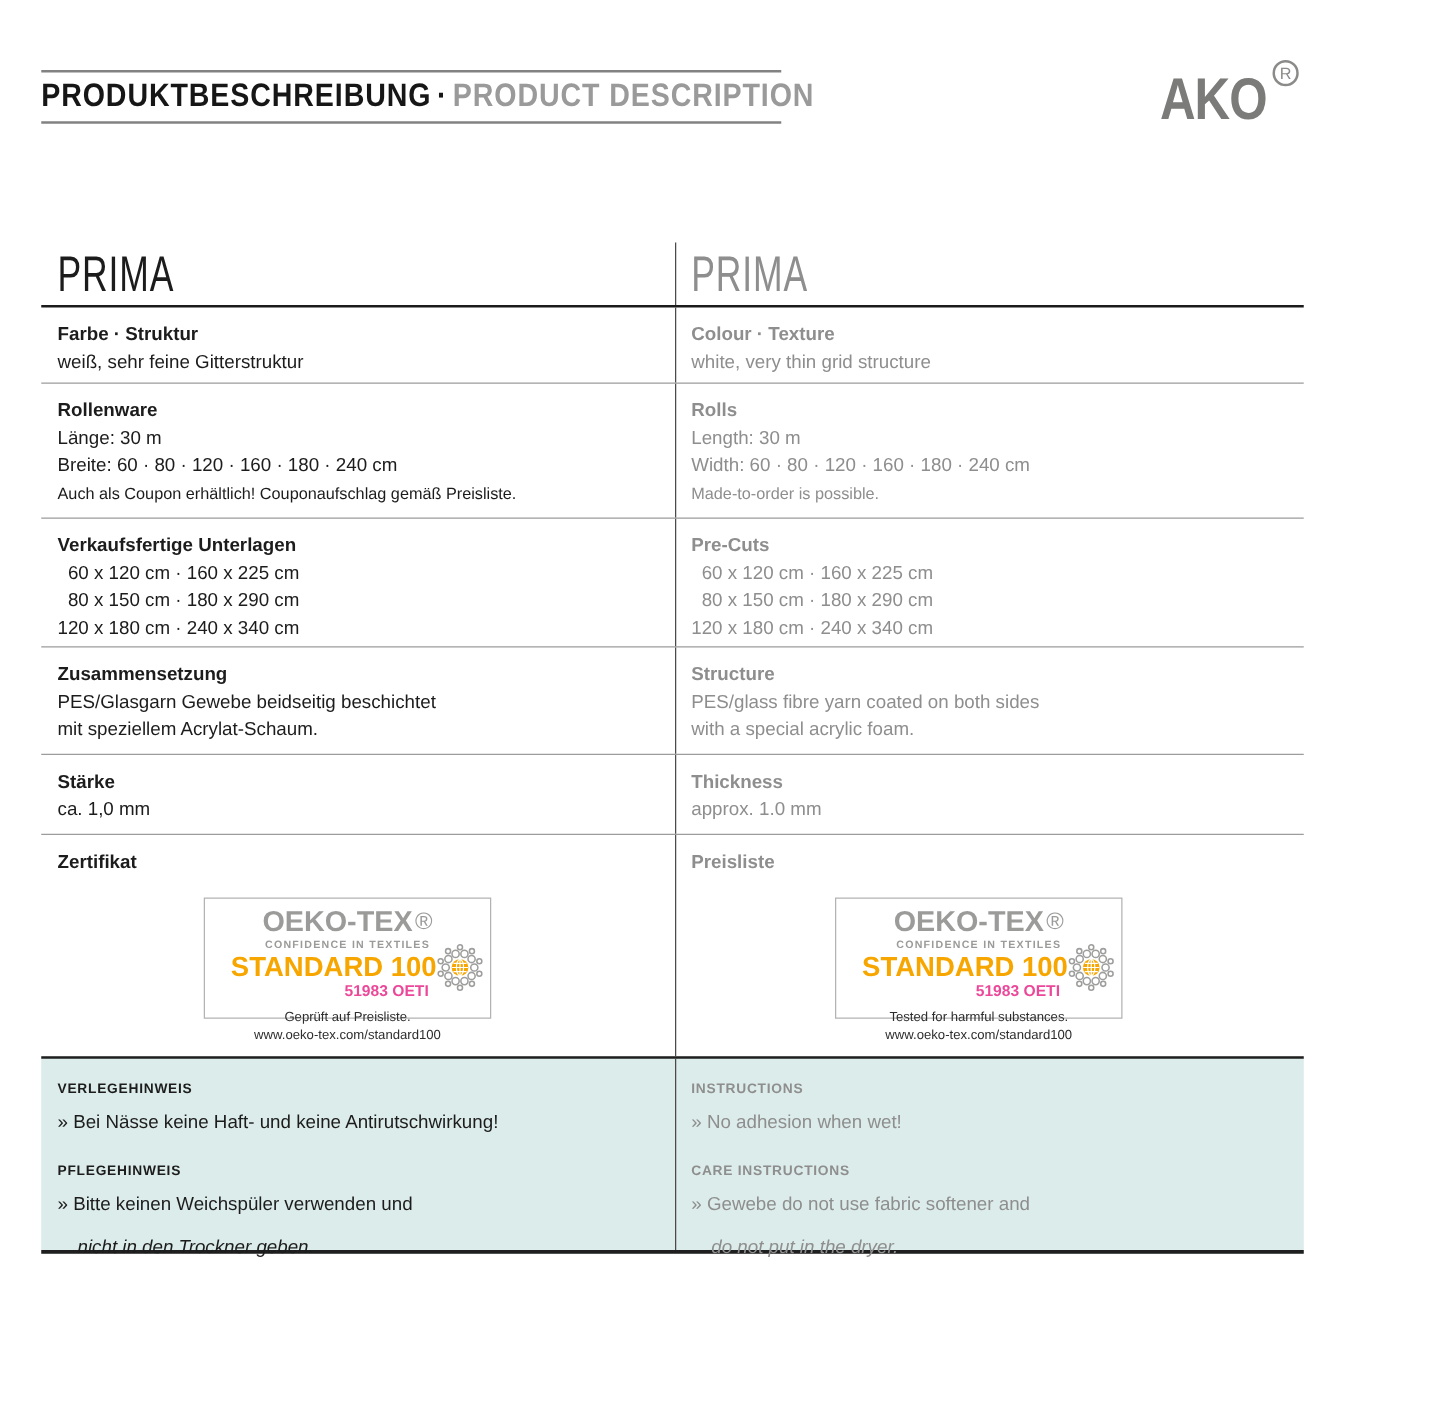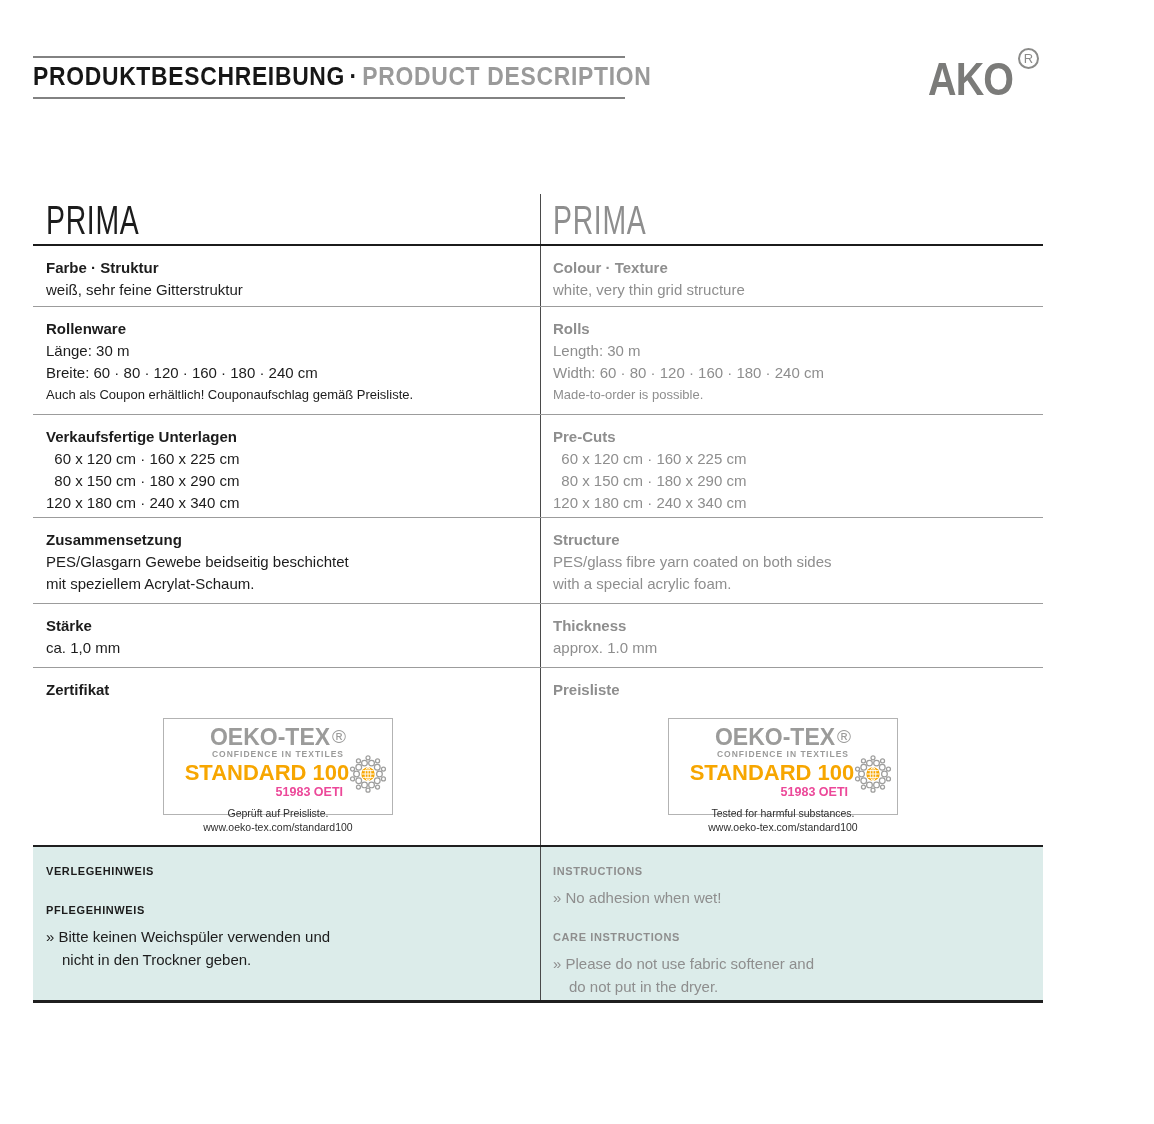--- a/index.html
+++ b/index.html
@@ -83,21 +83,21 @@
 
   
   .row-instr {
     height:158px; background:#dcecea;
     border-top:2px solid #1f1f1f; border-bottom:3px solid #1f1f1f;
   }
   .row-instr .cell-left, .row-instr .cell-right { padding-top:13px; }
   .instr-title { font-size:11px; font-weight:bold; line-height:22px; letter-spacing:0.6px; }
   .instr-line { font-size:15px; line-height:22px; margin-top:5px; }
   .instr-title.second { margin-top:17px; }
-  .instr-cont { padding-left:16px; margin-top:1px; }
+  .instr-cont { padding-left:16px; margin-top:12px;font-style:italic; }
 </style>
 </head>
 <body>
 
 <div class="page">
 
   <div class="header-band">
     <div class="header-title">
       <span class="t-de">PRODUKTBESCHREIBUNG</span><span class="t-dot">·</span><span class="t-en">PRODUCT DESCRIPTION</span>
     </div>
@@ -271,27 +271,28 @@
               <line x1="16.5" y1="25.5" x2="27.5" y2="25.5"></line>
             </g>
           </svg>
         </div>
       </div>
     </div>
 
     <div class="row row-instr">
       <div class="cell-left">
         <div class="instr-title">VERLEGEHINWEIS</div>
+        <div class="instr-line">» Bei Nässe keine Haft- und keine Antirutschwirkung!</div>
         <div class="instr-title second">PFLEGEHINWEIS</div>
         <div class="instr-line">» Bitte keinen Weichspüler verwenden und</div>
         <div class="instr-line instr-cont">nicht in den Trockner geben.</div>
       </div>
       <div class="cell-right en-text">
         <div class="instr-title">INSTRUCTIONS</div>
         <div class="instr-line">» No adhesion when wet!</div>
         <div class="instr-title second">CARE INSTRUCTIONS</div>
-        <div class="instr-line">» Please do not use fabric softener and</div>
+        <div class="instr-line">» Gewebe do not use fabric softener and</div>
         <div class="instr-line instr-cont">do not put in the dryer.</div>
       </div>
     </div>
 
   </div>
 </div>
 
 </body></html>

